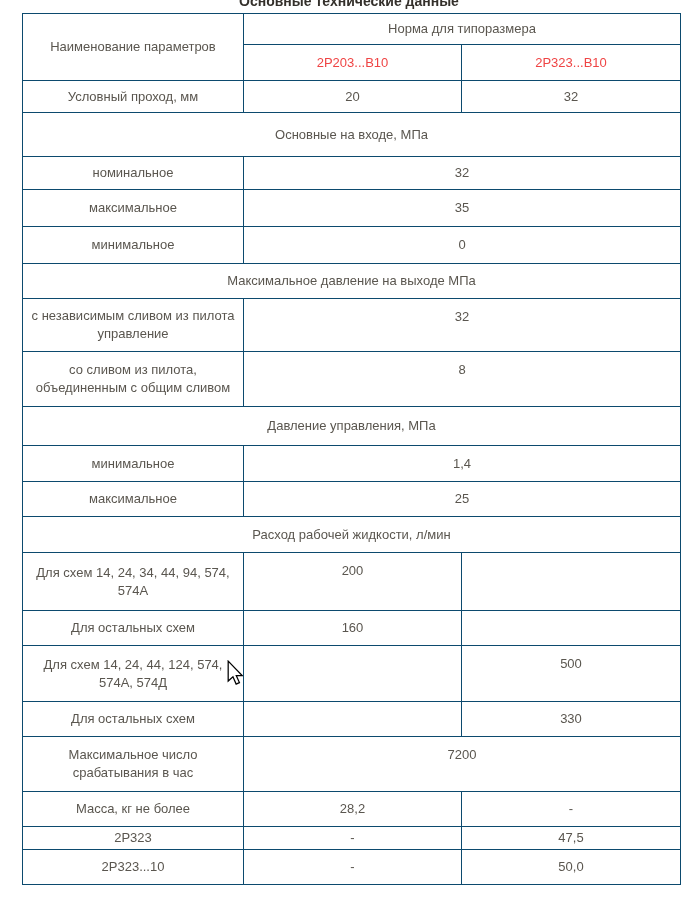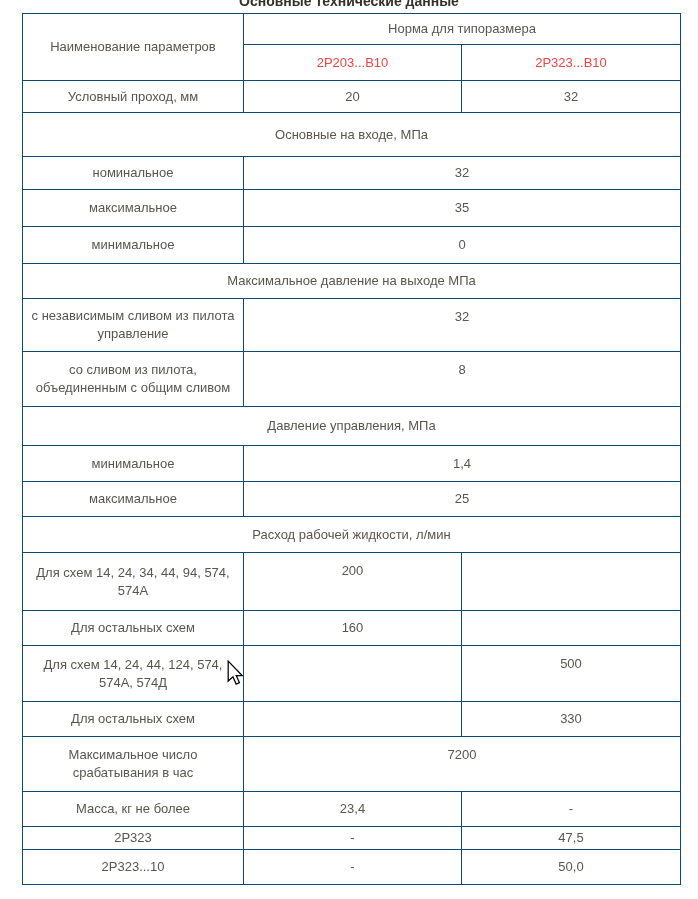--- a/index.html
+++ b/index.html
@@ -151,21 +151,21 @@
         <td>Для остальных схем</td>
         <td></td>
         <td>330</td>
       </tr>
       <tr style="height: 55px;">
         <td>Максимальное число срабатывания в час</td>
         <td colspan="2" class="top">7200</td>
       </tr>
       <tr style="height: 35px;">
         <td>Масса, кг не более</td>
-        <td>23,4</td>
+        <td>28,2</td>
         <td>-</td>
       </tr>
       <tr style="height: 21px; margin-top: 36px;">
         <td>2Р323</td>
         <td>-</td>
         <td>47,5</td>
       </tr>
       <tr style="height: 35px;">
         <td>2Р323...10</td>
         <td>-</td>

